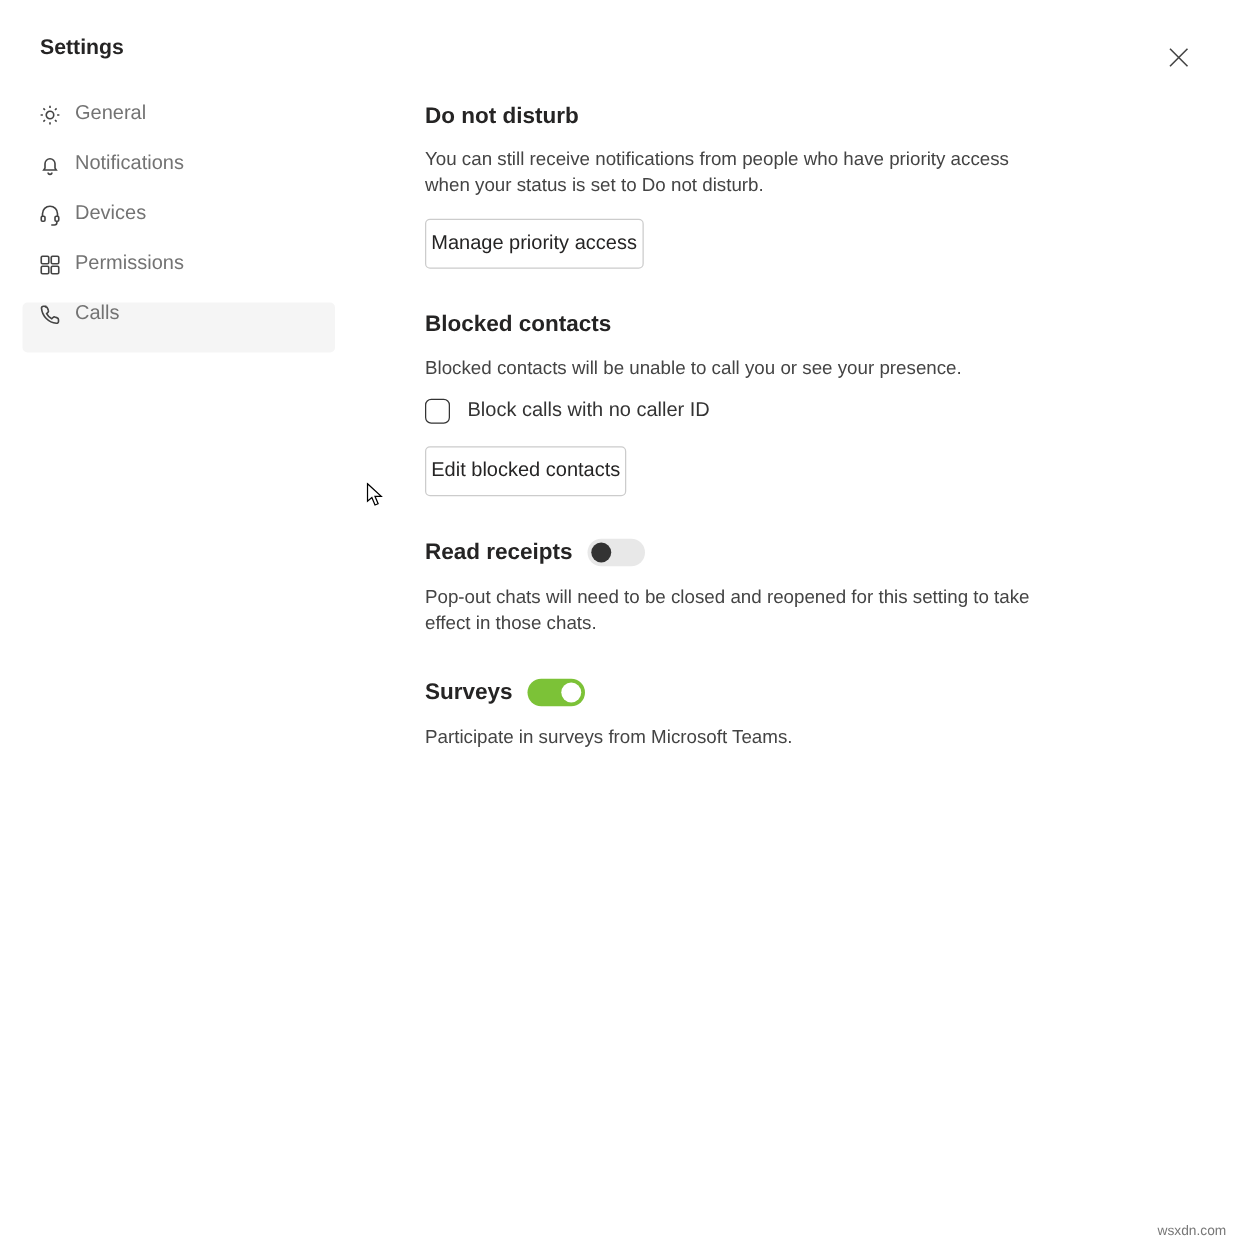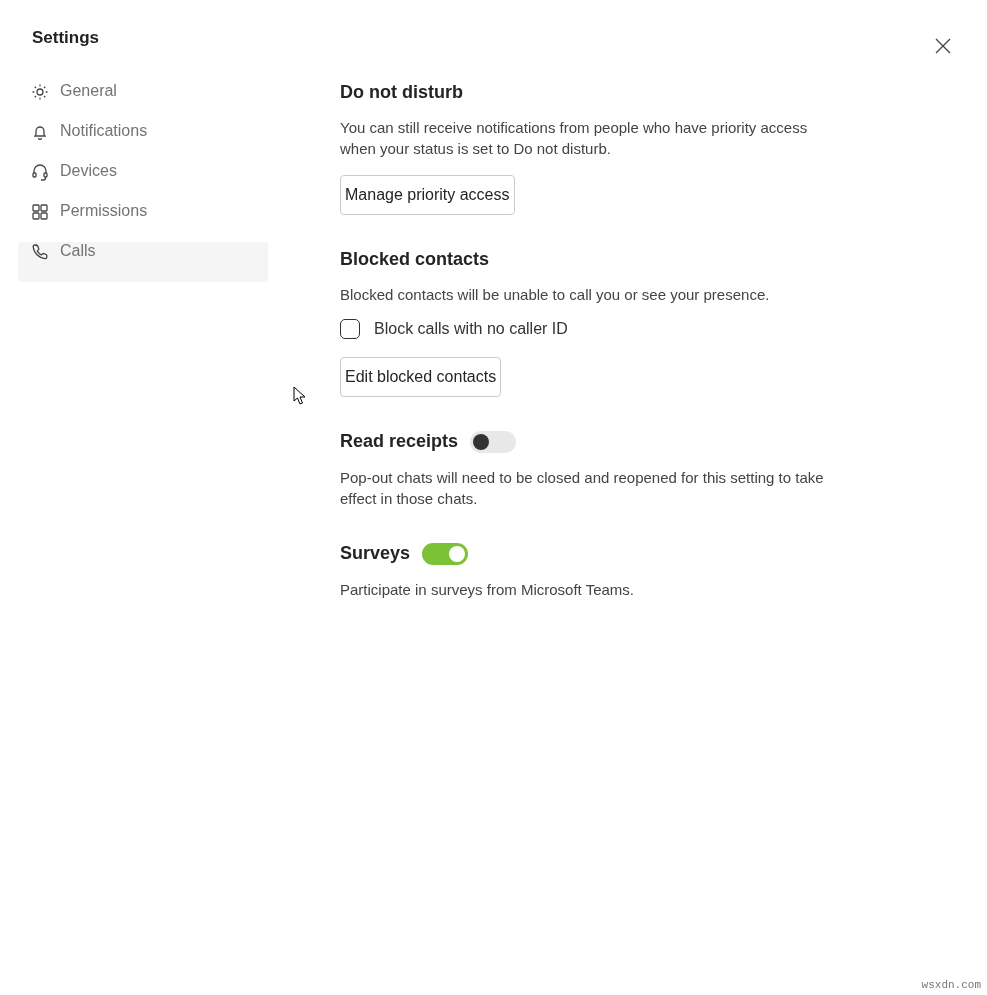--- a/index.html
+++ b/index.html
@@ -170,21 +170,20 @@
     top: 386px;
     pointer-events: none;
   }
   .cursor svg { width: 16px; height: 20px; }
   .watermark {
     position: absolute;
     right: 6px;
     bottom: 4px;
     font-size: 11px;
     color: #777;
-    font-family: Liberation Mono, monospace;
   }
 </style>
 </head>
 <body>
 
 <div class="window">
 
   <h1 class="title">Settings</h1>
 
   <div class="close-btn">

